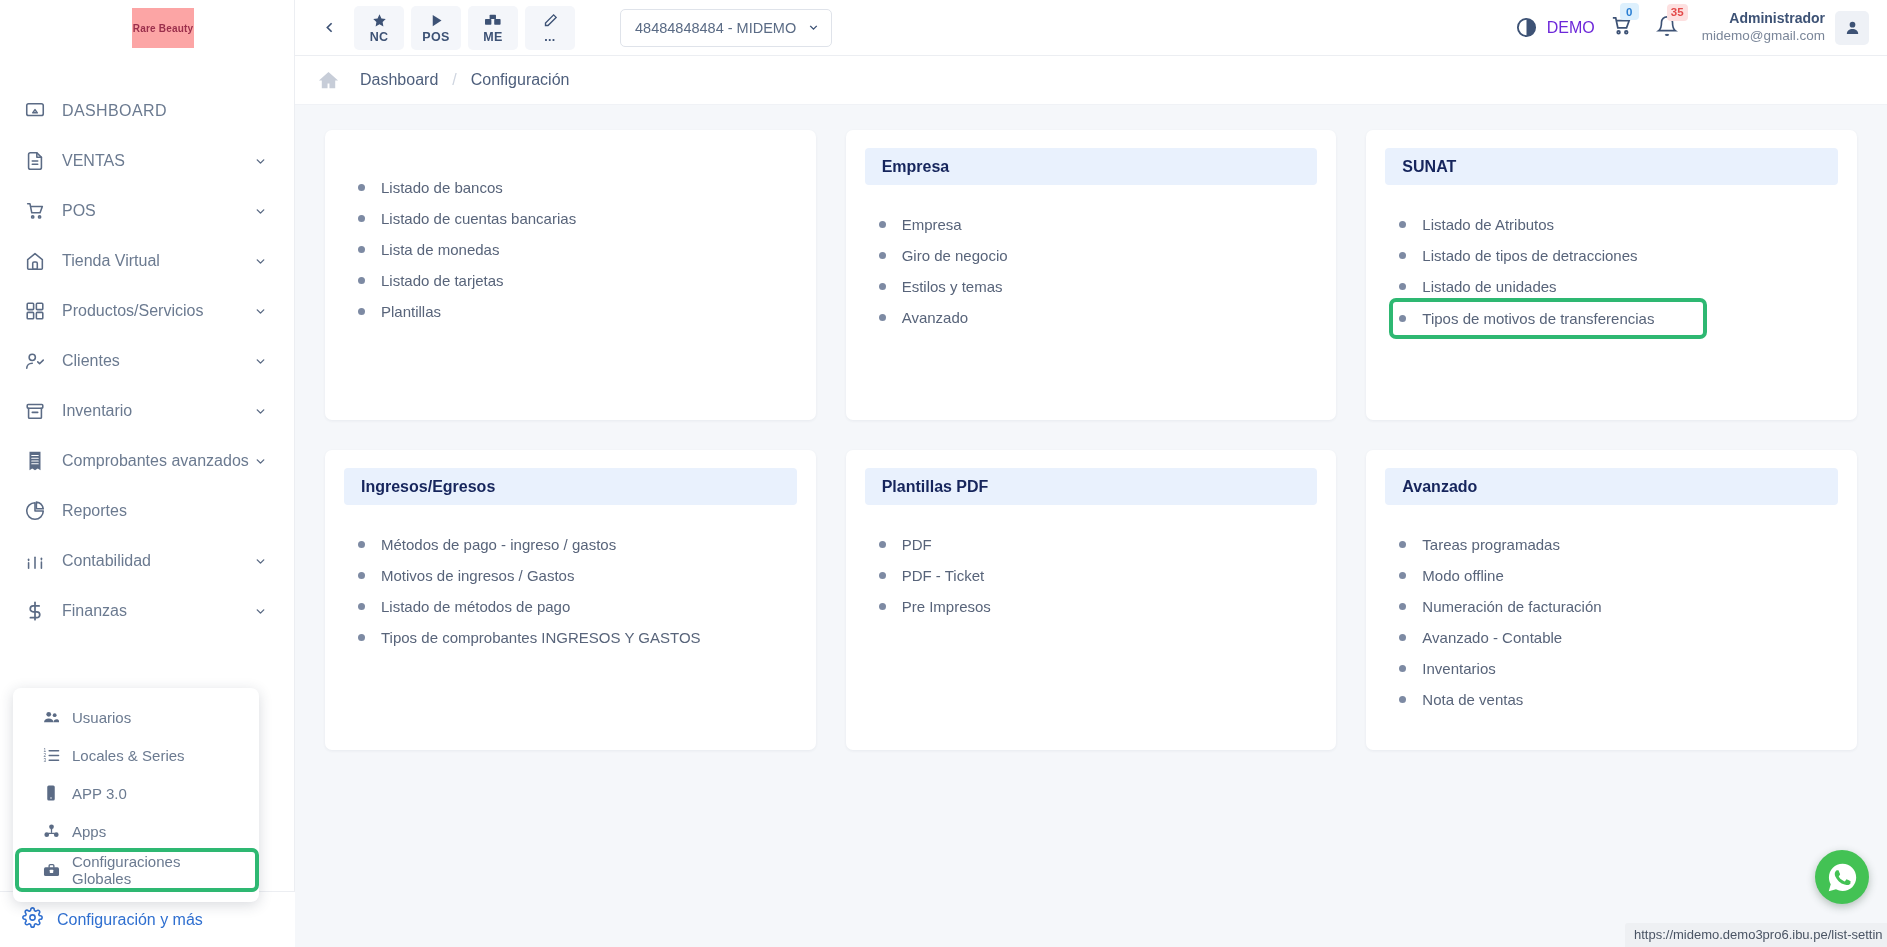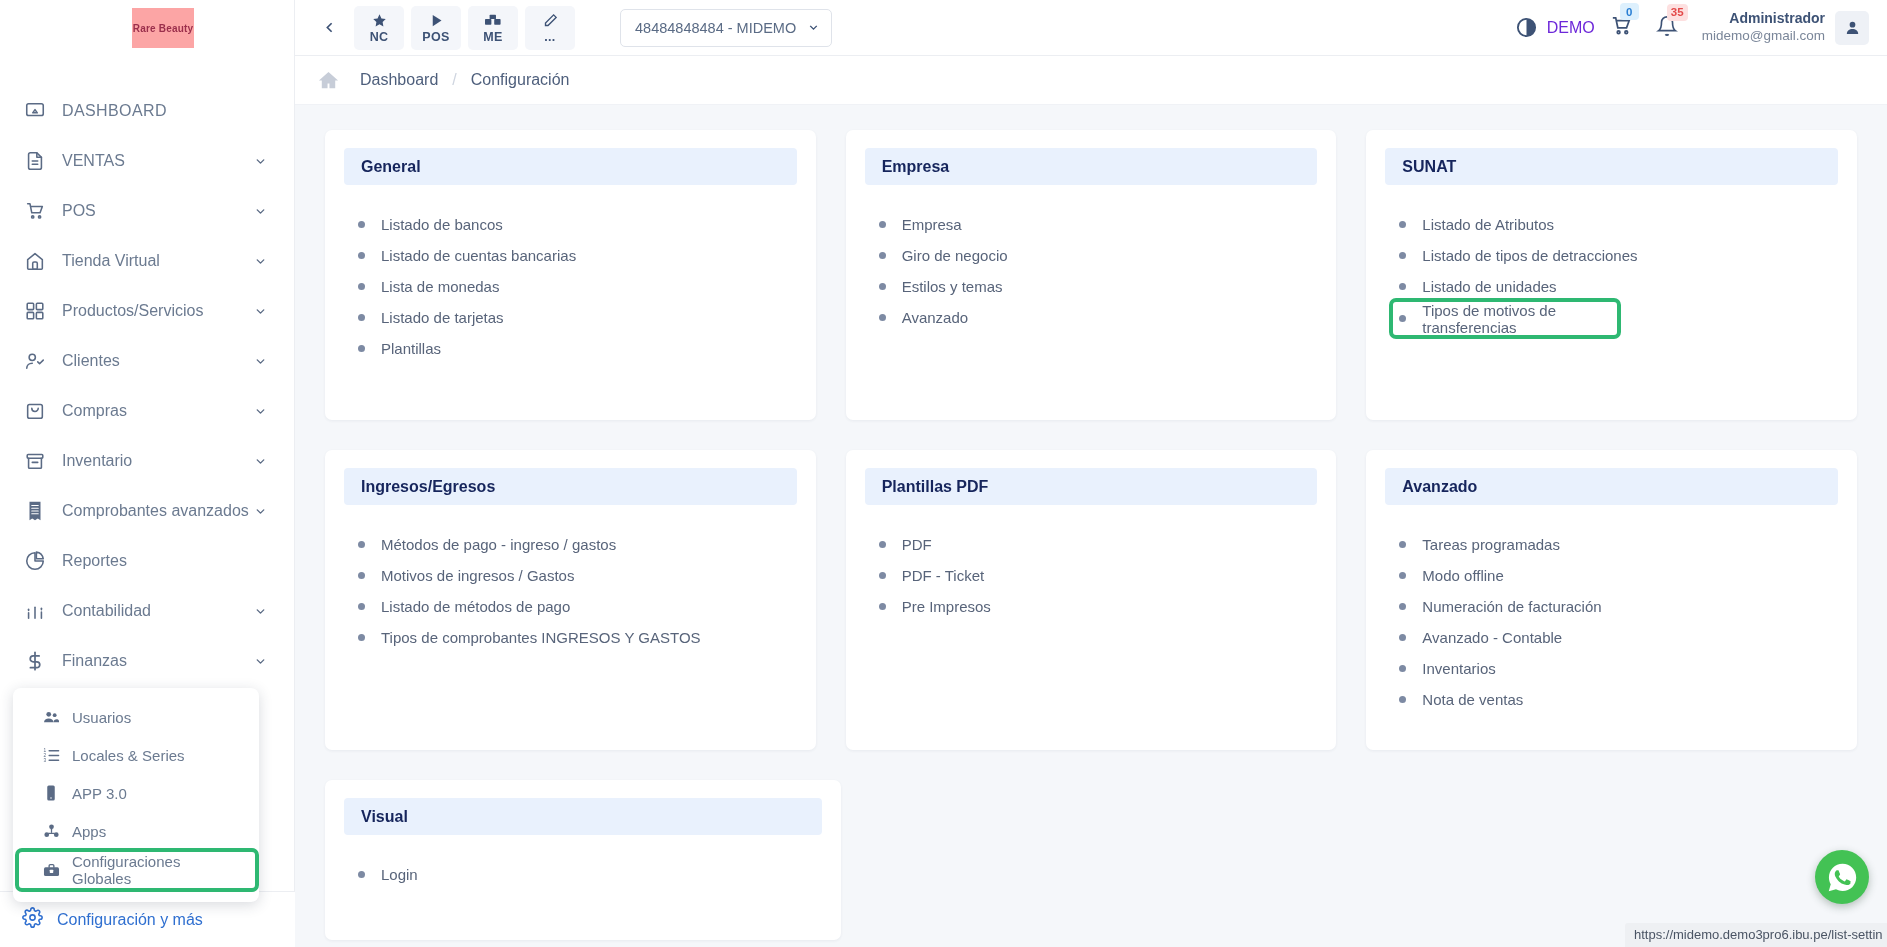--- a/index.html
+++ b/index.html
@@ -190,21 +190,21 @@
   .card-li .dot {
     width: 7px; height: 7px; border-radius: 50%;
     background: #7d8aa3; margin-right: 16px; flex: none;
   }
   .card-li.hl {
     outline: 4px solid #2eb872;
     border-radius: 3px;
     background: #fff;
     margin-left: -6px;
     padding-left: 6px;
-    width: 224px;
+    width: 310px;
     height: 33px;
   }
 
   
   #whatsapp {
     position: absolute; right: 18px; bottom: 43px;
     width: 54px; height: 54px; border-radius: 50%;
     background: #43c254;
     box-shadow: 0 3px 9px rgba(30,60,40,.3);
     display: flex; align-items: center; justify-content: center;
@@ -293,32 +293,20 @@
       </div>
       <div class="nav-item">
         <span class="nav-ico">
           <svg width="22" height="22" viewBox="0 0 24 24" fill="none" stroke="currentColor" stroke-width="1.7" stroke-linecap="round" stroke-linejoin="round">
             <circle cx="9" cy="8" r="3.4"></circle>
             <path d="M3 20c0-3.3 2.7-5.5 6-5.5"></path>
             <polyline points="15 13 17 15 21 11"></polyline>
           </svg>
         </span>
         <span class="nav-label">Clientes</span>
-        <span class="chev"><svg width="13" height="13" viewBox="0 0 24 24" fill="none" stroke="currentColor" stroke-width="2.6" stroke-linecap="round" stroke-linejoin="round">
-            <polyline points="6 9 12 15 18 9"></polyline>
-          </svg></span>
-      </div>
-      <div class="nav-item">
-        <span class="nav-ico">
-          <svg width="22" height="22" viewBox="0 0 24 24" fill="none" stroke="currentColor" stroke-width="1.7" stroke-linecap="round" stroke-linejoin="round">
-            <rect x="4" y="5" width="16" height="15" rx="2"></rect>
-            <path d="M8.5 9a3.5 3.5 0 007 0"></path>
-          </svg>
-        </span>
-        <span class="nav-label">Compras</span>
         <span class="chev"><svg width="13" height="13" viewBox="0 0 24 24" fill="none" stroke="currentColor" stroke-width="2.6" stroke-linecap="round" stroke-linejoin="round">
             <polyline points="6 9 12 15 18 9"></polyline>
           </svg></span>
       </div>
       <div class="nav-item">
         <span class="nav-ico">
           <svg width="22" height="22" viewBox="0 0 24 24" fill="none" stroke="currentColor" stroke-width="1.7" stroke-linecap="round" stroke-linejoin="round">
             <rect x="3.5" y="5" width="17" height="4" rx="1"></rect>
             <path d="M5 9v10a1 1 0 001 1h12a1 1 0 001-1V9"></path>
             <line x1="9" y1="13.5" x2="15" y2="13.5"></line>
@@ -553,21 +541,20 @@
       </svg>
   </span>
   <span class="crumb">Dashboard</span>
   <span class="sep">/</span>
   <span class="crumb">Configuración</span>
 </div>
 
 <div id="main">
   <div class="card-grid" id="row1">
       <div class="card short">
-        <div class="card-head">General</div>
         <div class="card-list">
           <div class="card-li">
             <span class="dot"></span>
             <span>Listado de bancos</span>
           </div>
           <div class="card-li">
             <span class="dot"></span>
             <span>Listado de cuentas bancarias</span>
           </div>
           <div class="card-li">
@@ -690,29 +677,20 @@
             <span>Inventarios</span>
           </div>
           <div class="card-li">
             <span class="dot"></span>
             <span>Nota de ventas</span>
           </div>
         </div>
       </div>
     </div>
   <div class="card-grid" id="row3">
-      <div class="card mini">
-        <div class="card-head">Visual</div>
-        <div class="card-list">
-          <div class="card-li">
-            <span class="dot"></span>
-            <span>Login</span>
-          </div>
-        </div>
-      </div>
       <div style="flex: 1 1 0%;"></div>
       <div style="flex: 1 1 0%;"></div>
     </div>
 </div>
 
 <div id="whatsapp">
   <svg width="33" height="33" viewBox="0 0 24 24" fill="#ffffff">
     <path d="M12.04 2C6.58 2 2.13 6.45 2.13 11.91c0 1.75.46 3.45 1.32 4.95L2 22l5.25-1.38a9.9 9.9 0 004.79 1.22h.01c5.46 0 9.91-4.45 9.91-9.91C21.96 6.45 17.5 2 12.04 2zm5.8 14.1c-.25.69-1.44 1.32-1.98 1.37-.53.05-1.02.24-3.44-.72-2.9-1.14-4.75-4.1-4.89-4.29-.14-.19-1.17-1.56-1.17-2.97s.74-2.11 1-2.4c.26-.29.57-.36.76-.36.19 0 .38 0 .55.01.18.01.41-.07.64.49.24.57.8 1.98.87 2.12.07.14.12.31.02.5-.09.19-.14.31-.28.48-.14.17-.3.37-.42.5-.14.14-.29.29-.12.57.16.29.73 1.2 1.56 1.95 1.07.95 1.97 1.25 2.26 1.39.28.14.45.12.61-.07.17-.19.71-.83.9-1.11.19-.29.38-.24.64-.14.26.09 1.66.78 1.95.93.28.14.47.21.54.33.07.11.07.66-.18 1.36z"></path>
   </svg>
 </div>

